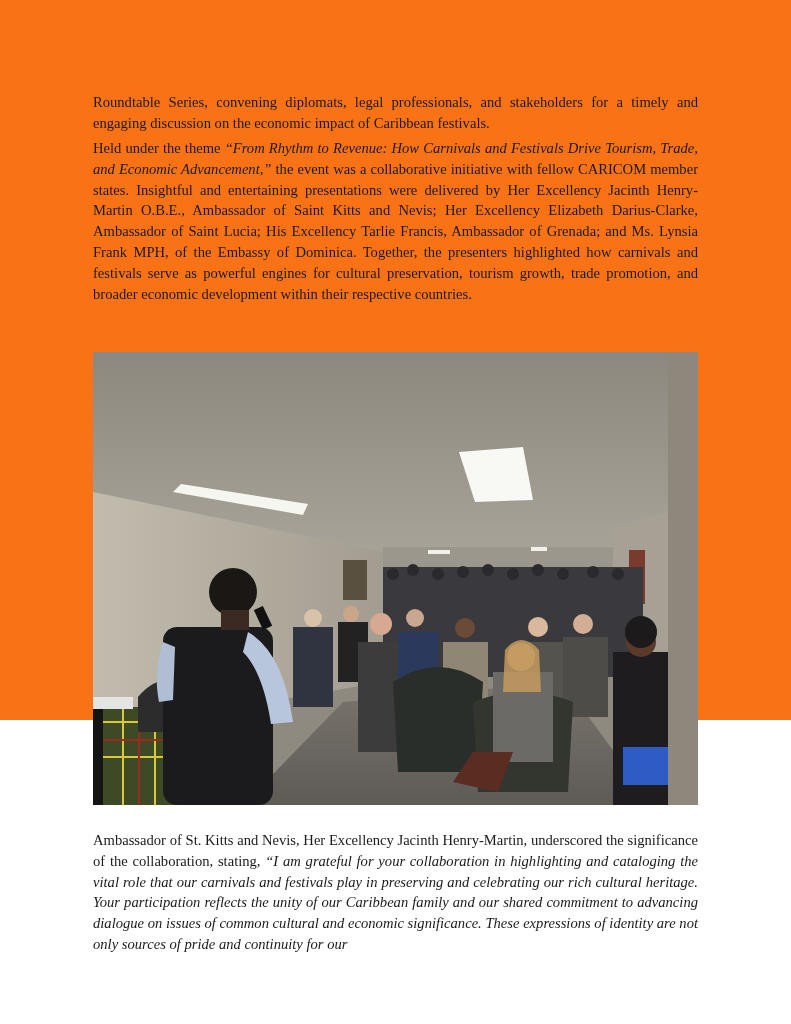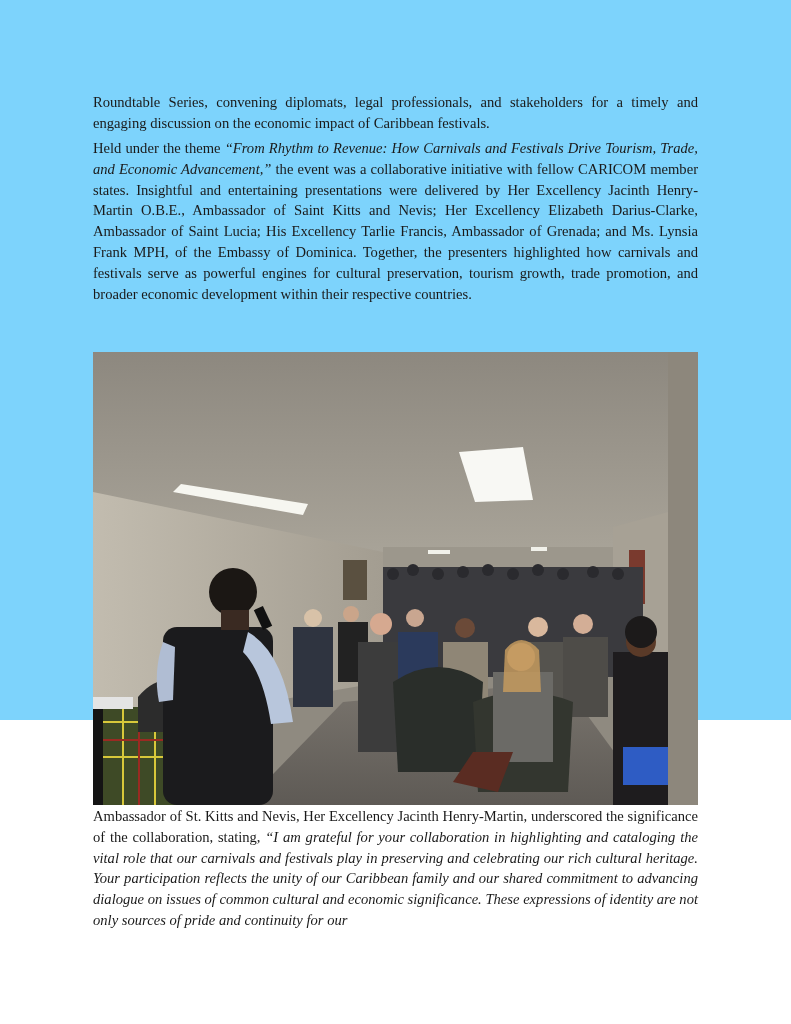--- a/index.html
+++ b/index.html
@@ -1,28 +1,28 @@
 <!DOCTYPE html>
 <html><head>
   <meta charset="utf-8">
   <style>
     html, body { margin: 0; padding: 0; background: #ffffff; }
     body { width: 791px; height: 1024px; position: relative; overflow: hidden; }
     .page {
-      position: absolute; left: 0; top: 0; width: 791px; height: 720px; background: #7dd3fc;
+      position: absolute; left: 0; top: 0; width: 791px; height: 720px; background: #f97316;
       font-family: "Liberation Serif", "DejaVu Serif", serif; color: #1a1a1a;
     }
     .para {
       position: absolute; left: 93px; width: 605px;
       font-size: 14.6px; line-height: 20.8px; text-align: justify; margin: 0;
     }
     .para em { font-style: italic; }
     #p1 { top: 92px; }
     #p2 { top: 138px; }
-    #caption { top: 806px; font-family: Liberation Serif, serif; }
+    #caption { top: 830px; font-family: Liberation Serif, serif; }
     .photo {
       position: absolute; left: 93px; top: 352px; width: 605px; height: 453px; overflow: hidden;
       background: #8f8a80;
     }
     .photo svg { display: block; width: 605px; height: 453px; }
   </style>
 </head>
 <body>
 
 <div class="page">

